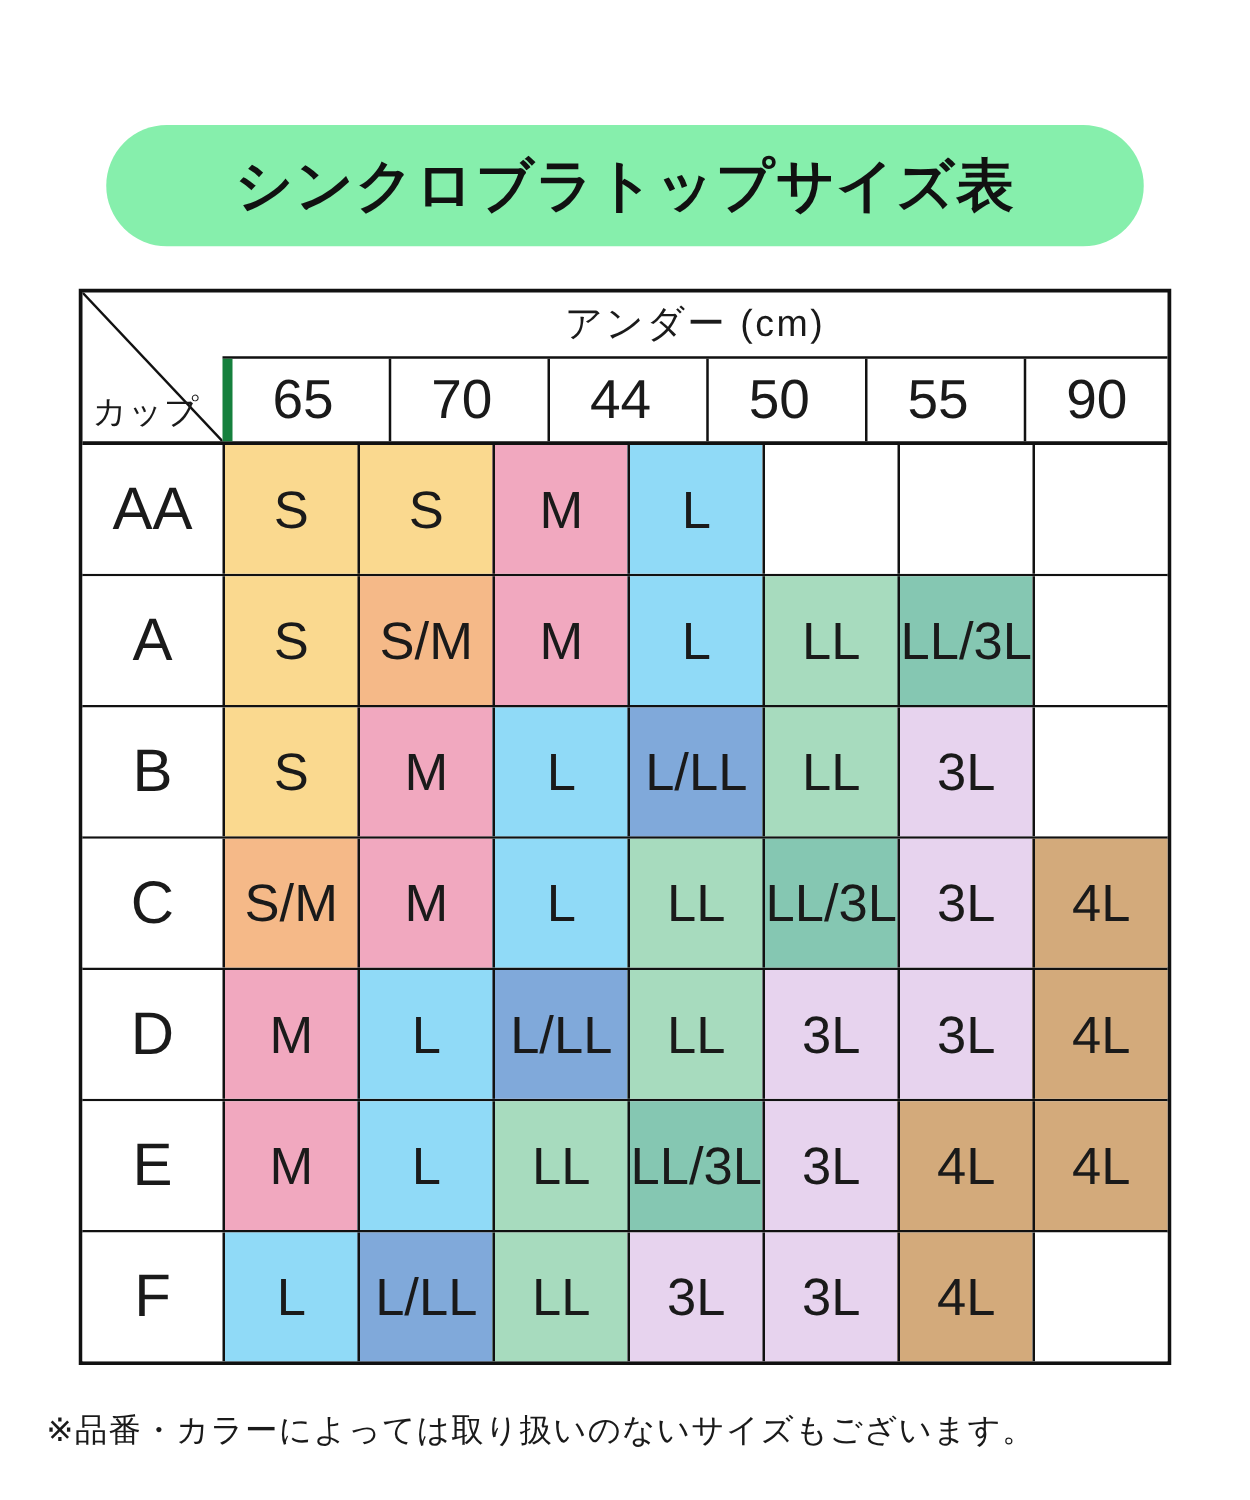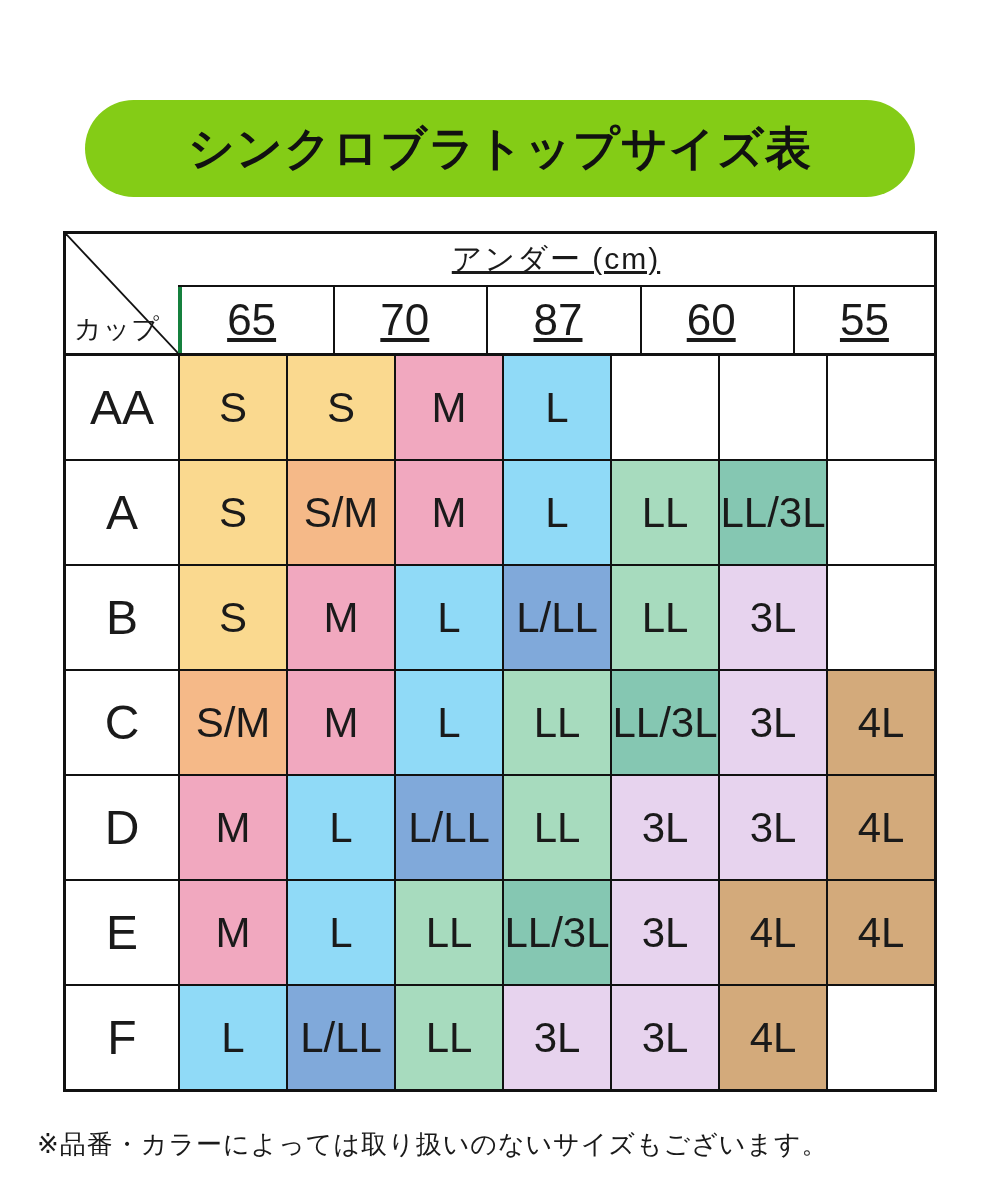--- a/index.html
+++ b/index.html
@@ -74,27 +74,25 @@
     flex-direction: column;
   }
   .under-header {
     height: 51px;
     border-bottom: 2px solid #111;
     display: flex;
     align-items: center;
     justify-content: center;
     font-size: 30px;
     letter-spacing: 2px;
-    text-decoration: underline;
   }
   .under-values-row {
     flex: 1;
     display: flex;
-    border-left: 4px solid #15803d;
-    text-decoration: underline;
+    border-left: 8px solid #15803d;
   }
   .num-cell {
     flex: 1;
     display: flex;
     align-items: center;
     justify-content: center;
     font-size: 44px;
   }
   .num-cell + .num-cell {
     border-left: 2px solid #111;
@@ -140,40 +138,41 @@
     left: 37px;
     top: 1127px;
     font-size: 26px;
     letter-spacing: 1px;
     color: #1a1a1a;
   }
 </style>
 </head>
 <body>
 
-<div class="title-pill" style="background: #84cc16;">
+<div class="title-pill" style="background: #86efac;">
   <div class="title-text">シンクロブラトップサイズ表</div>
 </div>
 
 <div class="size-table">
   <div class="thead">
     <div class="corner-cell">
       <svg viewBox="0 0 112 141" preserveAspectRatio="none">
         <line x1="0" y1="0" x2="112" y2="141" stroke="#111" stroke-width="2"></line>
       </svg>
       <span class="corner-label">カップ</span>
     </div>
     <div class="head-right">
       <div class="under-header">アンダー (cm)</div>
       <div class="under-values-row">
           <div class="num-cell">65</div>
           <div class="num-cell">70</div>
-          <div class="num-cell">87</div>
-          <div class="num-cell">60</div>
+          <div class="num-cell">44</div>
+          <div class="num-cell">50</div>
           <div class="num-cell">55</div>
+          <div class="num-cell">90</div>
         </div>
     </div>
   </div>
   <div class="tbody">
       <div class="trow">
         <div class="cup-cell">AA</div>
         <div class="size-cell" style="background: rgb(250, 217, 143);">S</div>
         <div class="size-cell" style="background: rgb(250, 217, 143);">S</div>
         <div class="size-cell" style="background: rgb(241, 168, 191);">M</div>
         <div class="size-cell" style="background: rgb(144, 218, 247);">L</div>

